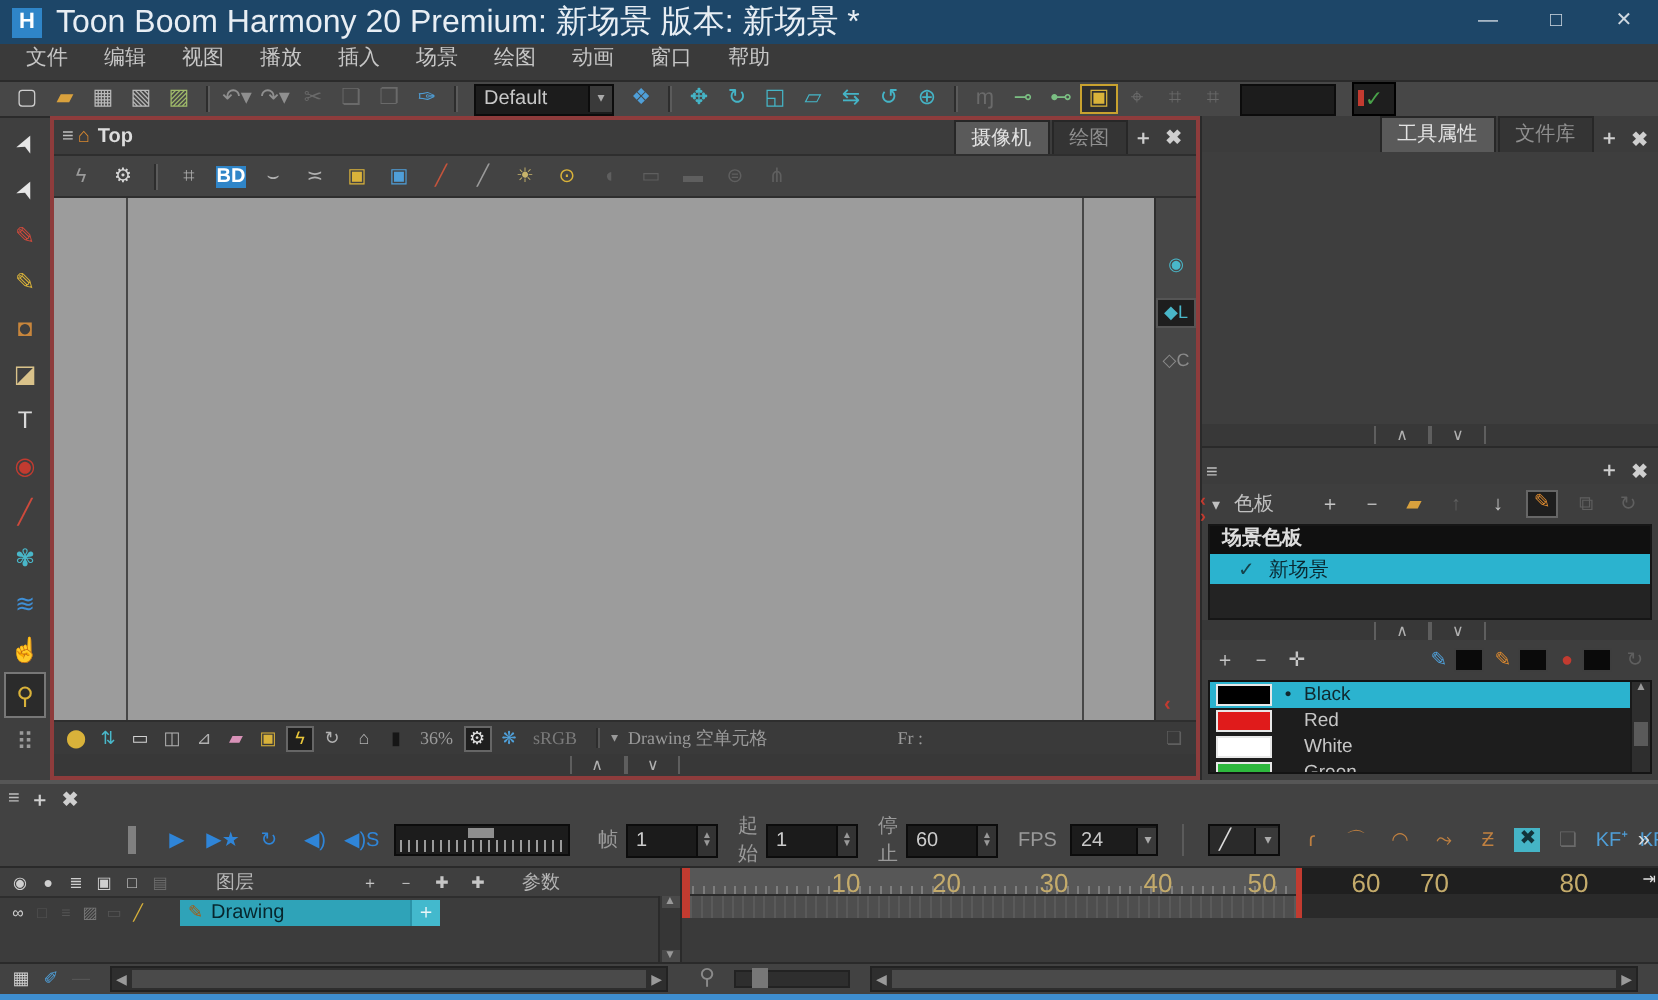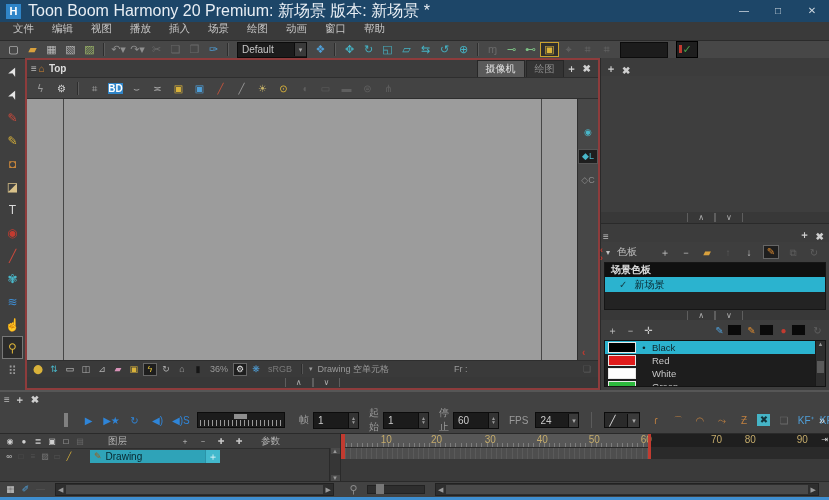--- a/index.html
+++ b/index.html
@@ -57,21 +57,21 @@
   .vline{position:absolute;top:0;bottom:0;width:1px;background:rgba(15,15,15,.6);}
   .strip{width:20px;background:#474747;border-left:1px solid #2e2e2e;display:flex;flex-direction:column;
       align-items:center;padding-top:26px;gap:9px;position:relative;}
   .strip .tb-icon{width:18px;font-size:9px;}
   .strip .tb-icon.active{background:#1e1e1e;border:1px solid #555;}
   .strip-arrow{position:absolute;bottom:2px;left:4px;color:#c23b30;font-size:10px;font-weight:bold;}
   .cam-status{height:16px;background:#3a3a3a;display:flex;align-items:center;font-size:9px;color:#9a9a9a;
       gap:2px;padding:0 4px;border-top:1px solid #2e2e2e;}
   .cam-status .tb-icon{width:14px;font-size:9px;}
   .cam-status .tb-icon.active{background:#1e1e1e;border:1px solid #666;width:12px;line-height:11px;}
-  .statustxt{margin:0 3px;white-space:nowrap;}
+  .statustxt{margin:0 3px;white-space:nowrap;font-family:Liberation Serif, serif;}
   .splitter{height:11px;background:#383838;display:flex;justify-content:center;align-items:center;}
   .splitbtn{font-size:8px;color:#b0b0b0;padding:0 10px;border-left:1px solid #5e5e5e;
       border-right:1px solid #5e5e5e;line-height:9px;}
   
   .rightcol{position:absolute;left:600px;top:0;width:229px;height:332px;border-left:1px solid #2a2a2a;
       box-sizing:border-box;}
   .toolprops{height:165px;display:flex;flex-direction:column;background:#3e3e3e;}
   .tabrow{height:18px;display:flex;align-items:flex-end;background:#3c3c3c;padding:0 2px;}
   .panelbody{flex:1;background:#3e3e3e;}
   .colorpanel{height:167px;background:#3e3e3e;border-top:1px solid #2a2a2a;display:flex;
@@ -133,21 +133,21 @@
       border-left:1px solid #2a93a8;height:13px;line-height:13px;}
   .vscroll{position:absolute;right:0;top:14px;bottom:0;width:10px;background:#363636;
       border-left:1px solid #2a2a2a;display:flex;flex-direction:column;justify-content:space-between;
       align-items:center;font-size:6px;color:#999;}
   .vscroll span{background:#4a4a4a;width:9px;text-align:center;}
   .tl-right{flex:1;position:relative;background:#3a3a3a;overflow:hidden;}
   .ruler{position:absolute;top:0;left:0;right:0;height:13px;background:#575757;border-bottom:1px solid #2a2a2a;}
   .ruler-dark{position:absolute;top:0;bottom:0;right:0;background:#1f1f1f;}
   .tickstrip{position:absolute;bottom:0;left:0;height:4px;
       background:repeating-linear-gradient(90deg,#7d7d7d 0 1px,transparent 1px 5.2px);}
-  .ruler-tick{position:absolute;top:0;font-size:10px;color:#c4ab6b;}
+  .ruler-tick{position:absolute;top:0;font-size:13px;color:#c4ab6b;margin-left:35px;}
   .frames-light{position:absolute;top:14px;height:11px;left:0;
       background:repeating-linear-gradient(90deg,#4e4e4e 0 4.2px,#5a5a5a 4.2px 5.2px);}
   .frames-dark{position:absolute;top:14px;height:11px;right:0;background:#2a2a2a;}
   .playhead{position:absolute;top:0;left:0;width:4px;height:25px;background:#c23b30;}
   .stopmark{position:absolute;top:0;width:3px;height:25px;background:#c23b30;}
   .ruler-end{position:absolute;right:1px;top:1px;font-size:8px;color:#ddd;}
   .tl-bottom{height:15px;display:flex;align-items:center;border-top:1px solid #2a2a2a;font-size:9px;}
   .tlb-left{width:340px;display:flex;align-items:center;flex:none;gap:2px;padding-left:4px;box-sizing:border-box;}
   .tlb-left .tb-icon{width:13px;font-size:9px;}
   .hscroll{display:flex;align-items:center;height:11px;background:#2e2e2e;border:1px solid #222;flex:1;
@@ -325,20 +325,24 @@
       </div>
       <div class="splitter">
         <span class="splitbtn">∧</span>
         <span class="splitbtn">∨</span>
       </div>
     </div>
 
     <div class="rightcol">
       <div class="toolprops">
         <div class="tabrow">
+          <div class="tabs">
+            <span class="tab active">工具属性</span>
+              <span class="tab">文件库</span>
+          </div>
           <span class="tabbtn">＋</span>
           <span class="tabbtn">✖</span>
         </div>
         <div class="panelbody"></div>
         <div class="splitter">
           <span class="splitbtn">∧</span>
           <span class="splitbtn">∨</span>
         </div>
       </div>
 
@@ -544,21 +548,21 @@
         <div class="ruler">
           <div class="ruler-dark" id="rulerDark" style="left: 310px;"></div>
           <div class="tickstrip" id="tickStrip" style="width: 307px;"></div>
           <div>
             <span class="ruler-tick" style="left: 39.8px;">10</span>
               <span class="ruler-tick" style="left: 90px;">20</span>
               <span class="ruler-tick" style="left: 143.8px;">30</span>
               <span class="ruler-tick" style="left: 195.8px;">40</span>
               <span class="ruler-tick" style="left: 247.8px;">50</span>
               <span class="ruler-tick" style="left: 299.8px;">60</span>
-              <span class="ruler-tick" style="left: 370px;">70</span>
+              <span class="ruler-tick" style="left: 334px;">70</span>
               <span class="ruler-tick" style="left: 403.8px;">80</span>
               <span class="ruler-tick" style="left: 455.8px;">90</span>
           </div>
           <span class="ruler-end">⇥</span>
         </div>
         <div class="frames-light" id="framesLight" style="width: 309px;"></div>
         <div class="frames-dark" id="framesDark" style="left: 309px;"></div>
         <div class="stopmark" id="stopMark" style="left: 307px;"></div>
         <div class="playhead" id="playHead"></div>
       </div>

